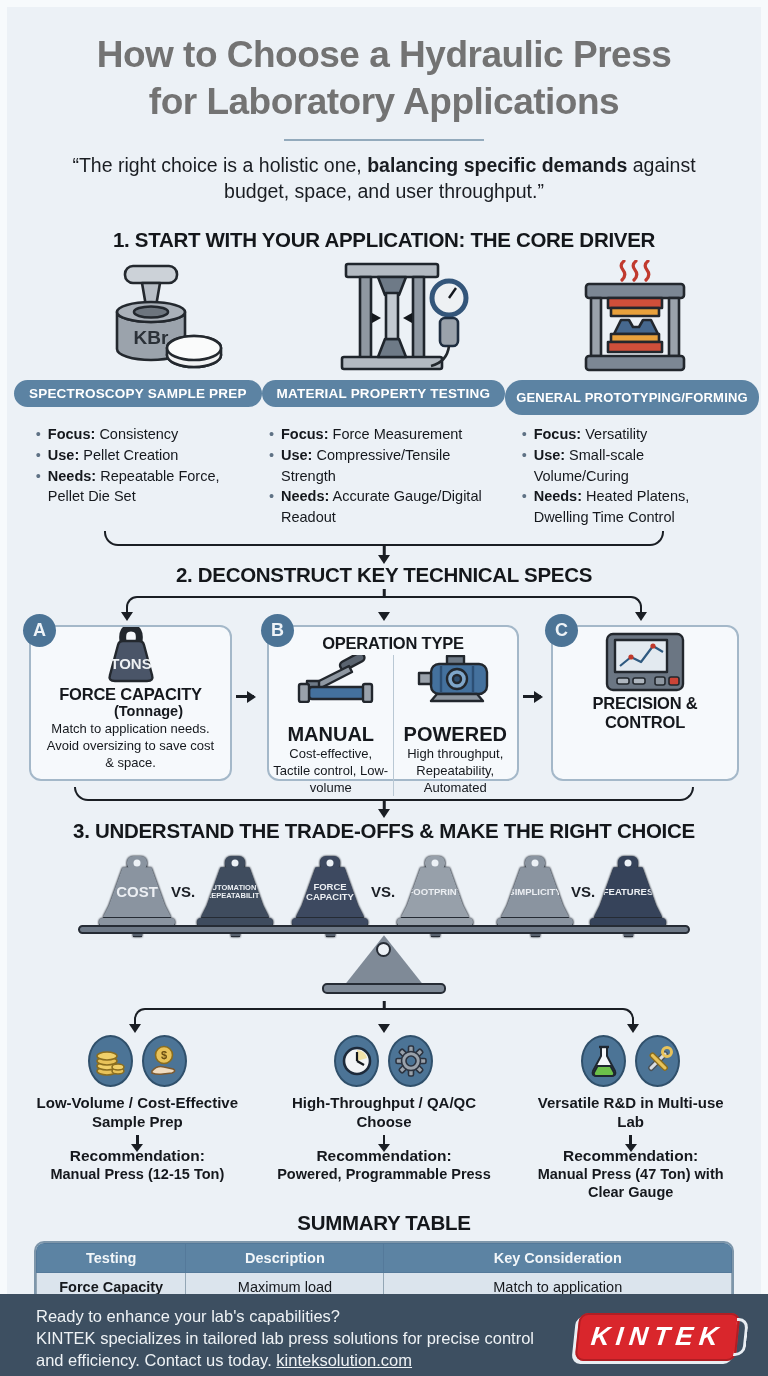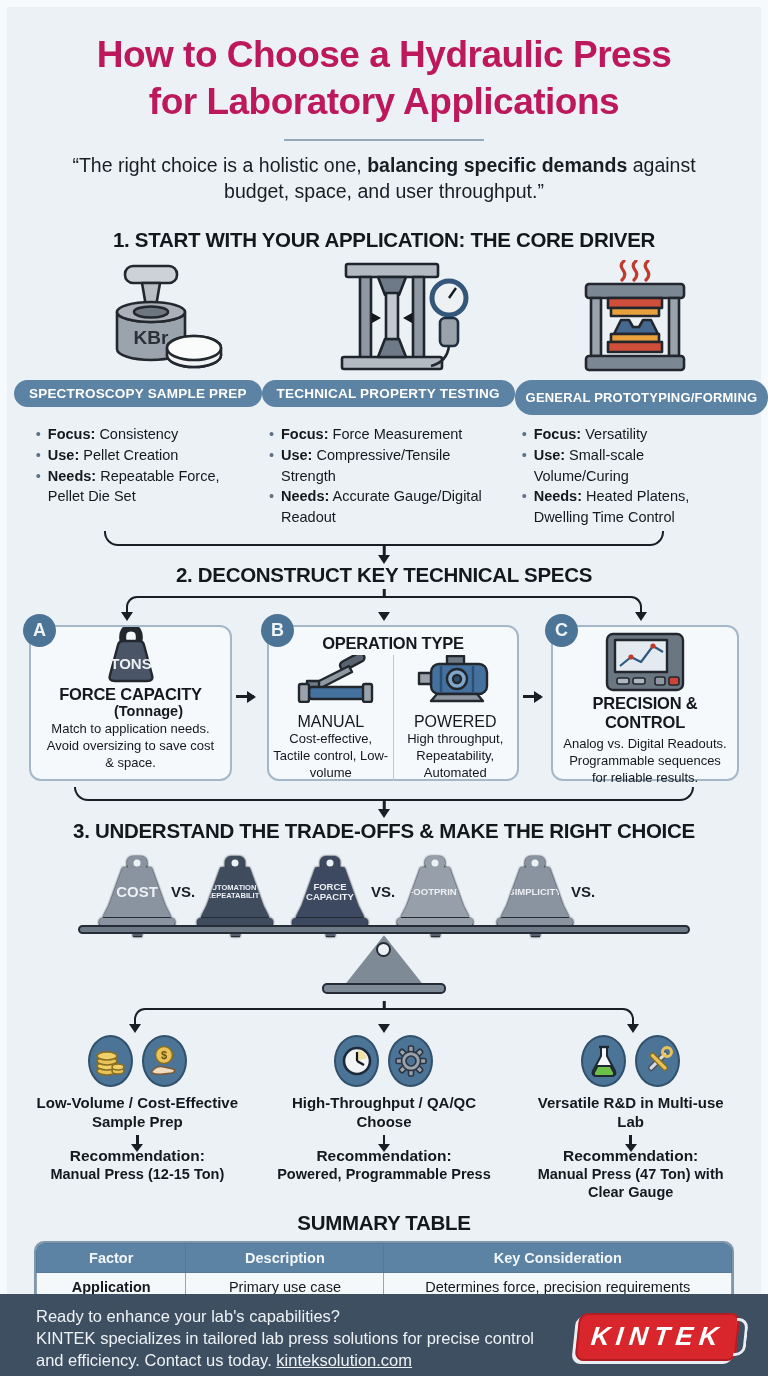--- a/index.html
+++ b/index.html
@@ -2,21 +2,21 @@
 <html><head>
 <meta charset="utf-8">
 <style>
   * { margin:0; padding:0; box-sizing:border-box; }
   body { font-family:"Liberation Sans", sans-serif; background:#dfe6ec; }
   .page { position:relative; width:768px; height:1376px; background:#ecf1f6; overflow:hidden;
           box-shadow: inset 0 0 0 7px rgba(250,252,254,.8); margin:0 auto; color:#15181d; }
 
   
   .title { margin-top:32px; text-align:center; font-size:37px; font-weight:bold;
-           letter-spacing:-0.5px; line-height:1.27; color:#be185d; }
+           letter-spacing:-0.5px; line-height:1.27; color:#737373; }
   .divider { width:200px; height:2px; background:#93aabc; margin:13px auto 12px; }
   .quote { max-width:645px; margin:0 auto; text-align:center; font-size:19.5px; line-height:1.32; color:#1a1d22; }
 
   
   .sec-h { text-align:center; font-size:20.5px; font-weight:bold; letter-spacing:-0.3px; color:#14171b; }
 
   
   .grid3 { display:grid; grid-template-columns:1fr 1fr 1fr; padding:0 14px; }
   .cell { text-align:center; }
 
@@ -48,21 +48,21 @@
       border:2px solid #a4b8c9; border-radius:12px; text-align:center; }
   .letter { position:absolute; top:-13px; left:-8px; width:33px; height:33px; border-radius:50%;
       background:#4c7496; color:#eef3f7; font-weight:bold; font-size:18px;
       display:flex; align-items:center; justify-content:center; }
   .bx-title { font-weight:bold; font-size:16.5px; letter-spacing:-0.2px; }
   .bx-sub { font-weight:bold; font-size:14.5px; margin-top:-1px;padding-left:36px; }
   .bx-text { font-size:13px; line-height:1.28; margin-top:2px; padding:0 10px; }
   .op-cols { display:flex; margin-top:2px; }
   .op-col { flex:1; padding:0 4px; }
   .op-col + .op-col { border-left:1.5px solid #b9c8d4; }
-  .op-name { font-weight:normal; font-size:16px; margin-top:10px; }
+  .op-name { font-weight:bold; font-size:20px; margin-top:20px; }
   .op-text { font-size:13px; line-height:1.28; }
   .h-arrow { position:absolute; height:2.5px; background:#1a1e24; }
   .h-arrow::after { content:""; position:absolute; right:-8px; top:50%; transform:translateY(-50%);
       border:6px solid transparent; border-left:9px solid #1a1e24; }
 
   
   .balance { position:relative; width:620px; height:152px; margin:4px auto 0; }
   .beam { position:absolute; left:4px; right:4px; top:78px; height:9px; background:#6e7987;
       border:2px solid #262c35; border-radius:6px; z-index:1; }
   .weight { position:absolute; bottom:63px; width:88px;
@@ -192,21 +192,21 @@
           <rect x="51" y="74" width="48" height="8" fill="#e8a13c"></rect>
           <rect x="48" y="82" width="54" height="10" fill="#cf4f3a"></rect>
           <rect x="26" y="96" width="98" height="14" rx="3" fill="#7c8794"></rect>
         </g>
       </svg>
     </div>
   </div>
 
   <div class="grid3">
     <div class="cell"><span class="badge">SPECTROSCOPY SAMPLE PREP</span></div>
-    <div class="cell"><span class="badge">TECHNICAL PROPERTY TESTING</span></div>
+    <div class="cell"><span class="badge">MATERIAL PROPERTY TESTING</span></div>
     <div class="cell"><span class="badge badge-sm">GENERAL PROTOTYPING/FORMING</span></div>
   </div>
 
   <div class="grid3">
     <div class="cell">
       <div class="bullets b-w1">
         <div class="b-row"><b>Focus:</b><span> Consistency</span></div>
         <div class="b-row"><b>Use:</b><span> Pellet Creation</span></div>
         <div class="b-row"><b>Needs:</b><span> Repeatable Force, Pellet Die Set</span></div>
       </div>
@@ -307,21 +307,20 @@
           <polyline points="23,34 34,25 44,30 56,14 66,20" fill="none" stroke="#2f5a80" stroke-width="2.2"></polyline>
           <rect x="20" y="46" width="12" height="6" rx="2" fill="#aeb6bf" stroke-width="1.6"></rect>
           <rect x="36" y="46" width="12" height="6" rx="2" fill="#aeb6bf" stroke-width="1.6"></rect>
           <rect x="58" y="45" width="10" height="8" rx="2" fill="#8f98a2" stroke-width="1.6"></rect>
           <rect x="72" y="45" width="10" height="8" rx="2" fill="#cc4437" stroke-width="1.6"></rect>
         </g>
         <circle cx="34" cy="25" r="2.6" fill="#c0392b"></circle>
           <circle cx="56" cy="14" r="2.6" fill="#c0392b"></circle>
       </svg>
       <div class="bx-title">PRECISION &amp; CONTROL</div>
-      <div class="bx-text" style="margin-top:4px">Analog vs. Digital Readouts. Programmable sequences for reliable results.</div>
     </div>
   </div>
 
   <div class="bracket" style="width:620px">
     <div class="bar" style="height:14px"></div>
     <div class="stem" style="top:14px;height:8px"></div>
     <div class="head" style="top:22px"></div>
   </div>
 
   <div class="sec-h">3. UNDERSTAND THE TRADE-OFFS &amp; MAKE THE RIGHT CHOICE</div>
@@ -363,20 +362,28 @@
     </div>
     <div class="weight wg-e wl-md" style="left:417px">
       <div class="w-knob"></div>
         <div class="w-body">
           <span>SIMPLICITY</span>
         </div>
         <div class="w-platter"></div>
         <div class="w-stem"></div>
     </div>
     <span class="vs" style="left:497px">VS.</span>
+    <div class="weight wg-f wl-md" style="left:510px">
+      <div class="w-knob"></div>
+        <div class="w-body">
+          <span>FEATURES</span>
+        </div>
+        <div class="w-platter"></div>
+        <div class="w-stem"></div>
+    </div>
     <div class="beam"></div>
     <div class="ful-tri"></div>
     <div class="ful-hole"></div>
     <div class="ful-base"></div>
   </div>
 
   <div class="branch" style="width:500px">
     <div class="stem" style="top:0;height:8px"></div>
     <div class="bar"></div>
     <div class="head" style="left:1px;top:23px"></div>
@@ -467,31 +474,26 @@
   <div class="sec-h" style="margin-top:10px">SUMMARY TABLE</div>
   <div class="table-wrap">
     <table>
       <colgroup>
           <col style="width:21.5%">
           <col style="width:28.5%">
           <col style="width:50%">
         </colgroup>
       <thead>
         <tr>
-          <th>Factor</th>
+          <th>Testing</th>
           <th>Description</th>
           <th>Key Consideration</th>
         </tr>
       </thead>
       <tbody>
-        <tr class="lgt">
-          <td class="fct">Application</td>
-          <td>Primary use case</td>
-          <td>Determines force, precision requirements</td>
-        </tr>
         <tr class="alt">
           <td class="fct">Force Capacity</td>
           <td>Maximum load</td>
           <td>Match to application</td>
         </tr>
         <tr class="lgt">
           <td class="fct">Operation Type</td>
           <td>Manual or Powered</td>
           <td>Volume &amp; Repeatability needs</td>
         </tr>

